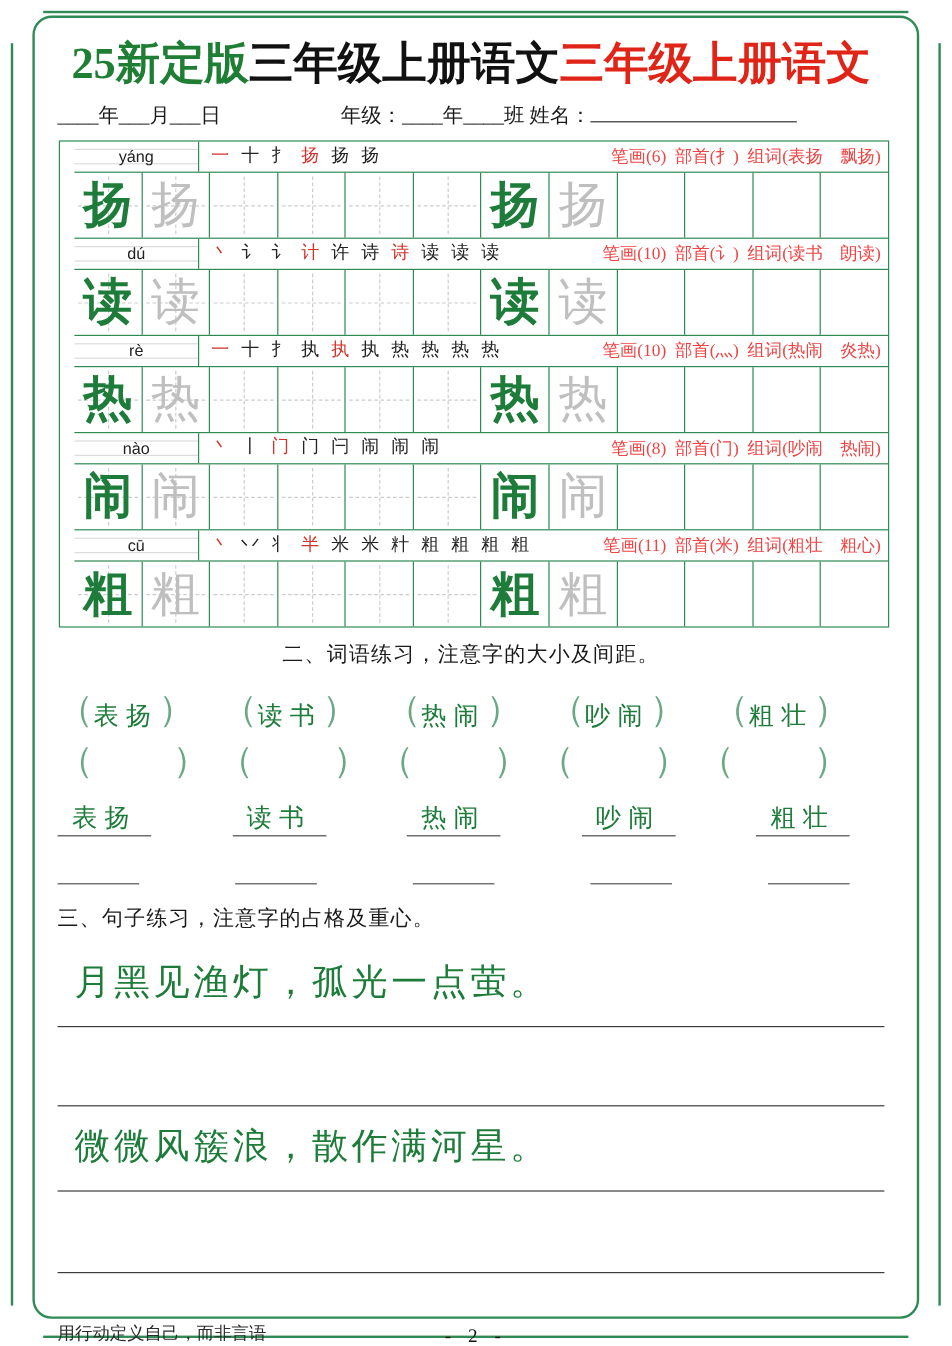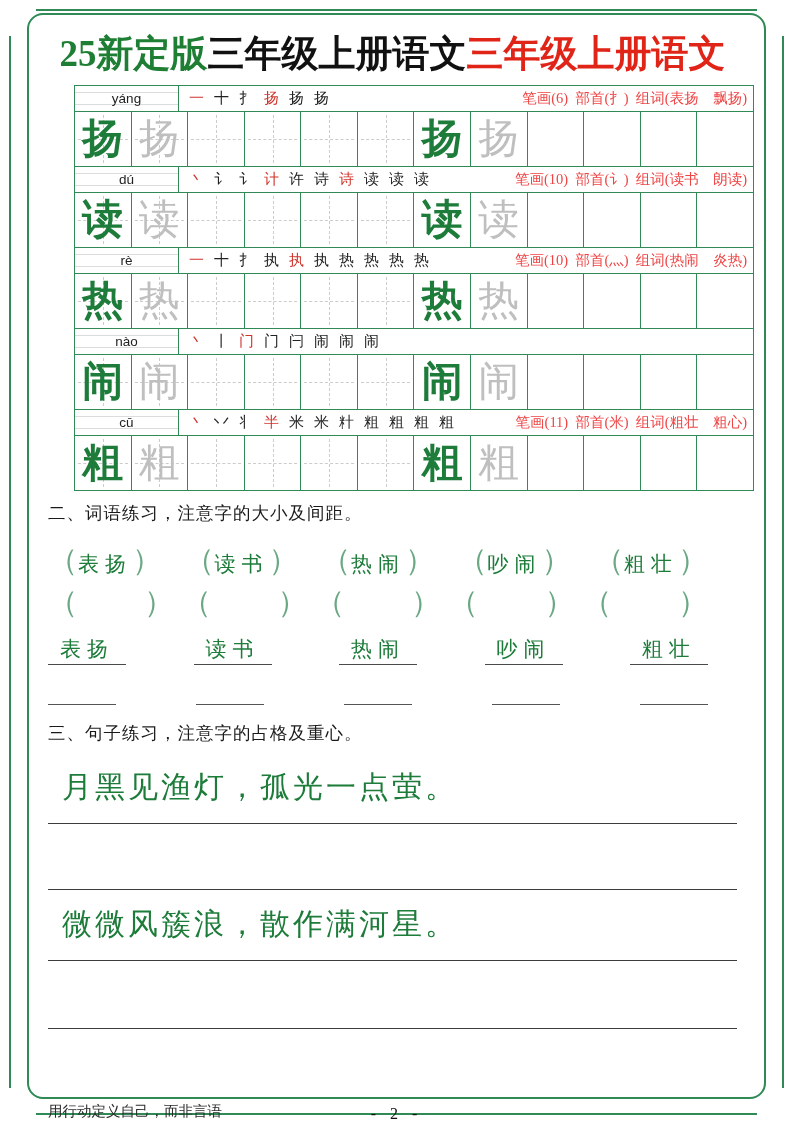--- a/index.html
+++ b/index.html
@@ -17,23 +17,23 @@
   .iframe{position:absolute;left:27px;right:27px;top:13px;bottom:23px;
     border:2px solid var(--g);border-radius:16px;}
   
   .content{position:absolute;left:48px;top:13px;width:689px;}
   .title{margin-top:20px;text-align:center;font-size:37px;font-weight:bold;line-height:1.15;white-space:nowrap;}
   .t-green{color:#1e7e34;} .t-black{color:#111111;} .t-red{color:#e02417;}
   .date-line{margin-top:9px;font-size:17px;white-space:nowrap;}
   .date-line .gap{display:inline-block;width:100px;}
   .name-line{display:inline-block;width:172px;height:14px;border-bottom:1.5px solid #333;vertical-align:baseline;}
   .sec-head{font-size:17.5px;margin-top:20px;letter-spacing:1px;}
-  .sec-head.s2{margin-top:10px;} .sec-head.s3{margin-top:16px;}
-  
-  .char-table{margin-top:9px;margin-left:26px;width:678px;border:1.6px solid var(--g);}
+  .sec-head.s2{margin-top:10px;text-align:center;} .sec-head.s3{margin-top:16px;}
+  
+  .char-table{margin-top:9px;margin-left:1px;width:678px;border:1.6px solid var(--g);padding-left:12px;}
   .char-group{border-bottom:1.4px solid var(--g);}
   .char-group:last-child{border-bottom:none;}
   .row-head{display:flex;height:25px;border-bottom:1.4px solid var(--g);align-items:stretch;}
   .pinyin-cell{width:103px;border-right:1.4px solid var(--g);position:relative;
     display:flex;align-items:center;justify-content:center;}
   .pinyin-cell::before,.pinyin-cell::after{content:"";position:absolute;left:0;right:0;height:1px;background:#dcdcdc;}
   .pinyin-cell::before{top:6px;} .pinyin-cell::after{bottom:6px;}
   .pinyin{position:relative;font-family:"Liberation Sans","DejaVu Sans",sans-serif;font-size:13.5px;color:#222;z-index:1;background:transparent;}
   .strokes{flex:1;display:flex;align-items:center;padding-left:10px;gap:10px;font-size:15px;line-height:1;}
   .stroke{color:#222;} .stroke.red{color:var(--red);}
@@ -73,20 +73,23 @@
 <div class="page">
   <div class="oframe top"></div>
   <div class="oframe bottom"></div>
   <div class="oframe left"></div>
   <div class="oframe right"></div>
   <div class="iframe"></div>
 
   <div class="content">
     <div class="title" id="title"><span class="t-green">25新定版</span><span class="t-black">三年级上册语文</span><span class="t-red">三年级上册语文</span></div>
 
+    <div class="date-line">
+      <span>____年___月___日</span><span class="gap"></span><span>年级：____年____班 姓名：</span><span class="name-line"></span>
+    </div>
 
     <div class="char-table" id="charTable">
         <div class="char-group">
           <div class="row-head">
             <div class="pinyin-cell">
               <span class="pinyin">yáng</span>
             </div>
             <div class="strokes">
               <span class="stroke red">一</span>
               <span class="stroke">十</span>
@@ -212,20 +215,21 @@
             <div class="strokes">
               <span class="stroke red">丶</span>
               <span class="stroke">丨</span>
               <span class="stroke red">门</span>
               <span class="stroke">门</span>
               <span class="stroke">闩</span>
               <span class="stroke">闹</span>
               <span class="stroke">闹</span>
               <span class="stroke">闹</span>
             </div>
+            <div class="info">笔画(8)  部首(门)  组词(吵闹　热闹)</div>
           </div>
           <div class="row-cells">
             <div class="cell guided">
               <span class="hanzi model">闹</span>
             </div>
             <div class="cell guided">
               <span class="hanzi trace">闹</span>
             </div>
             <div class="cell guided"></div>
             <div class="cell guided"></div>

